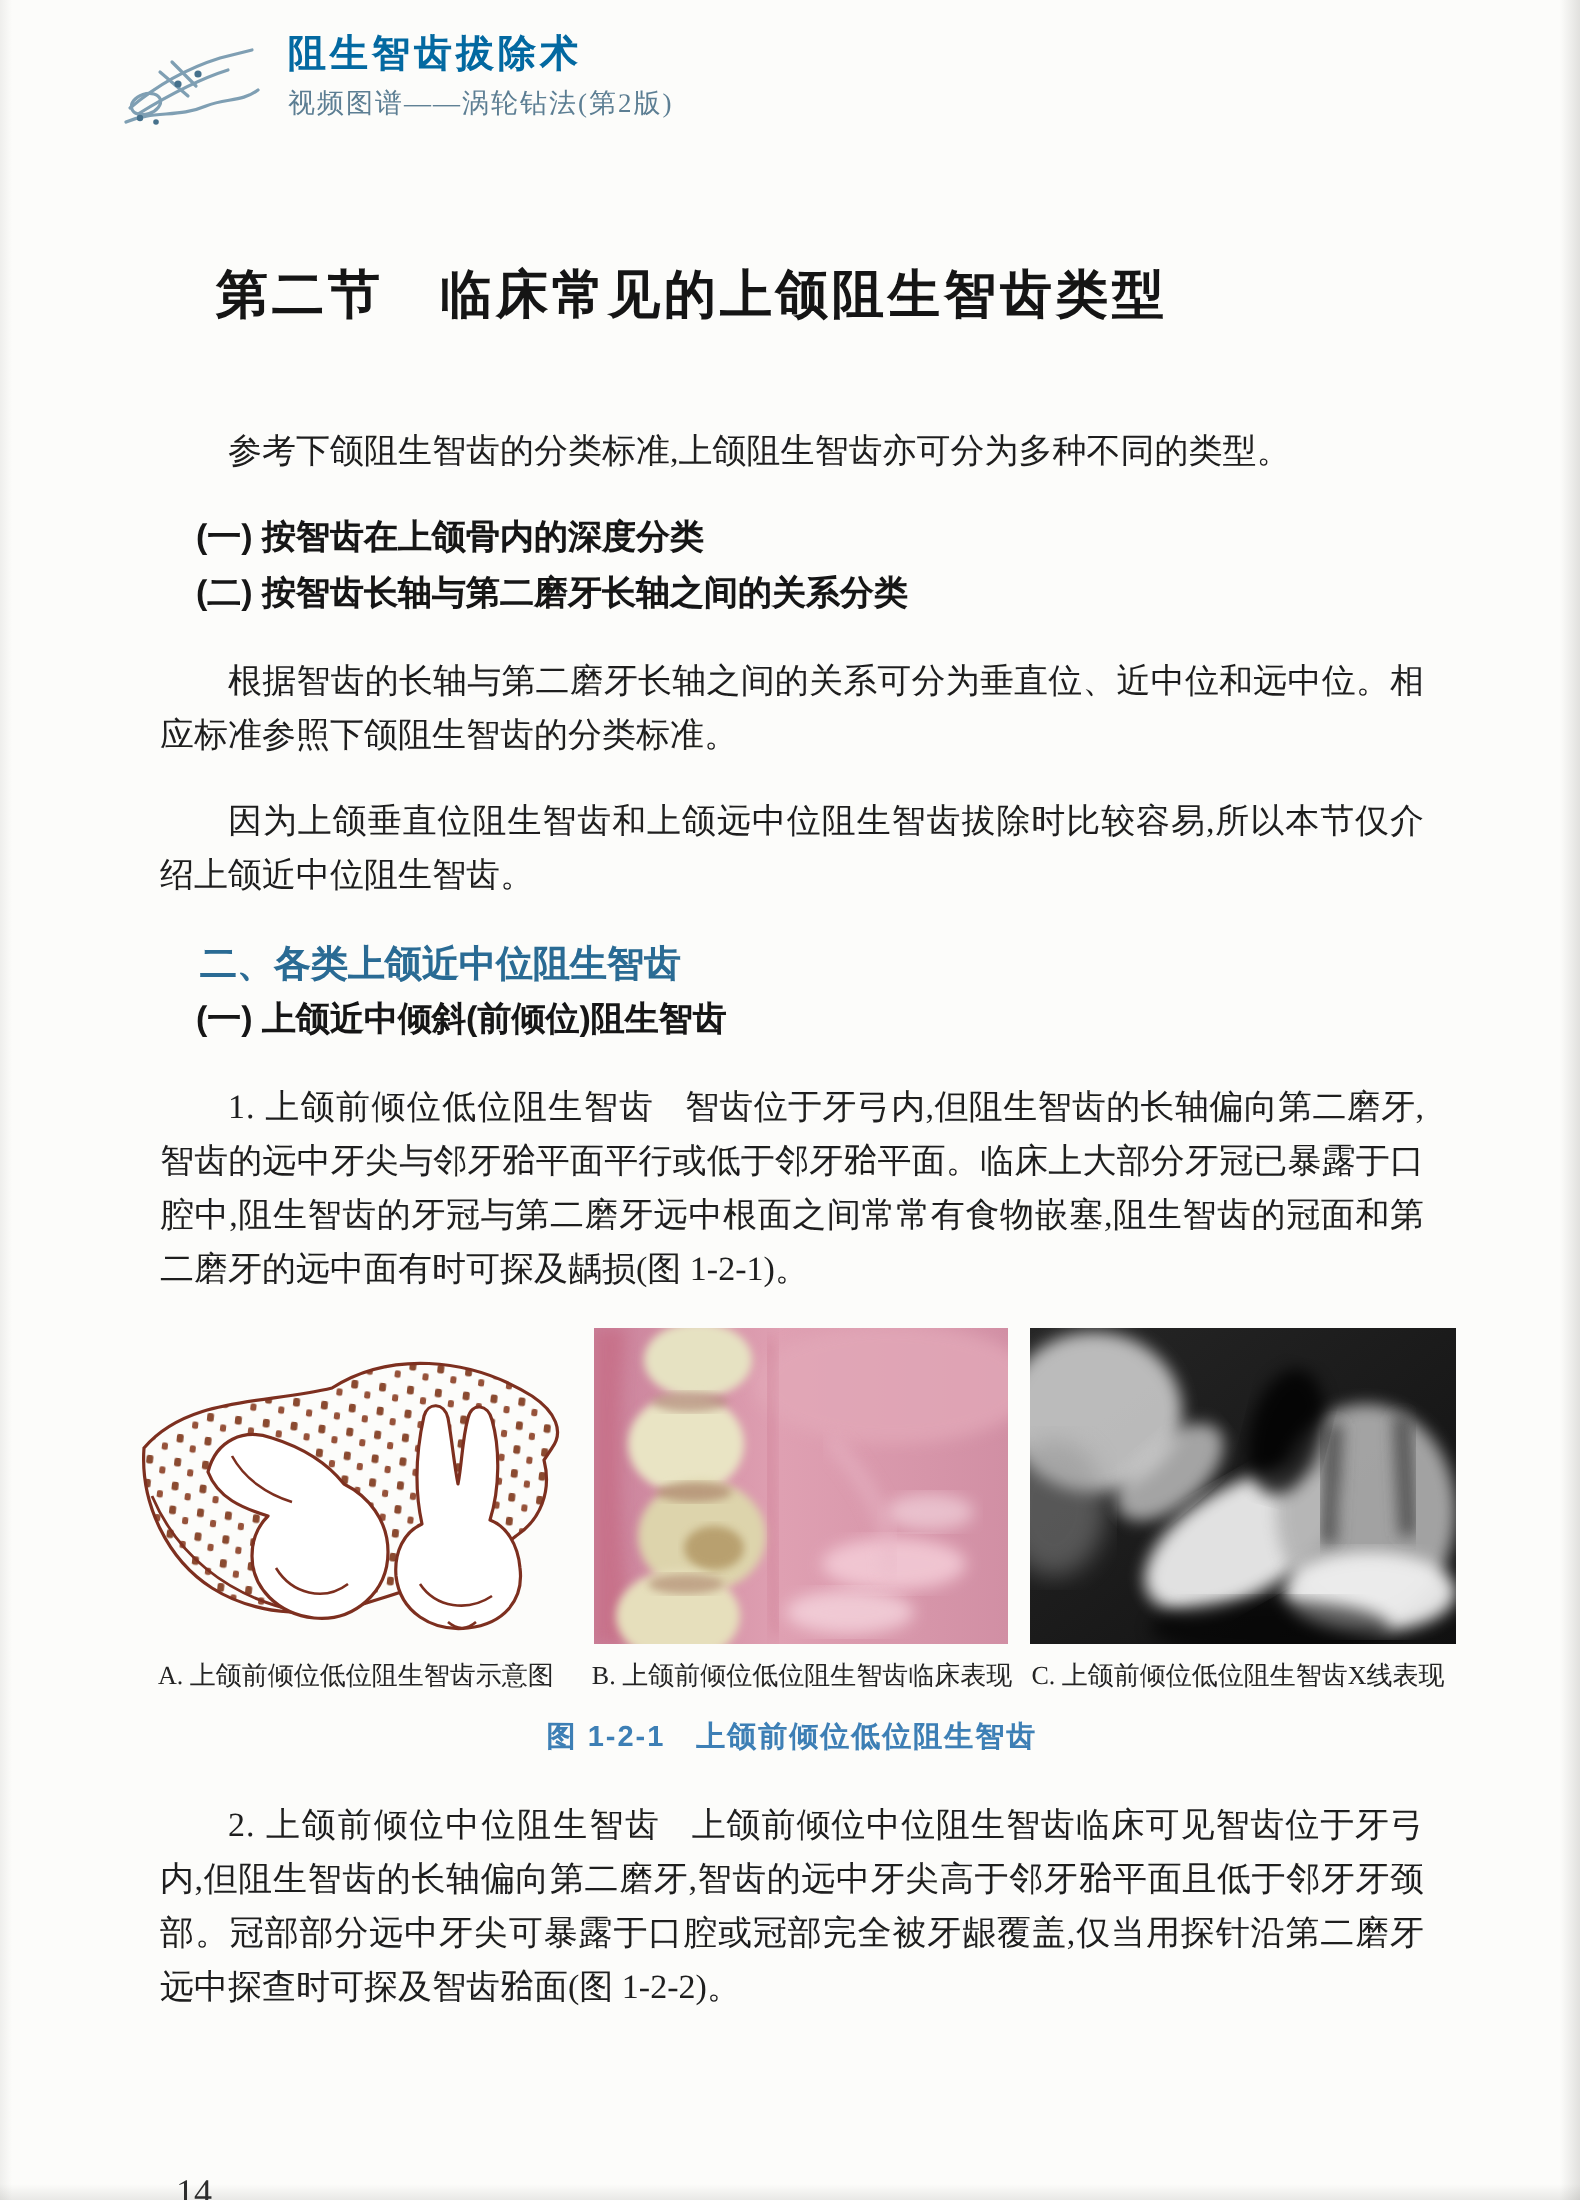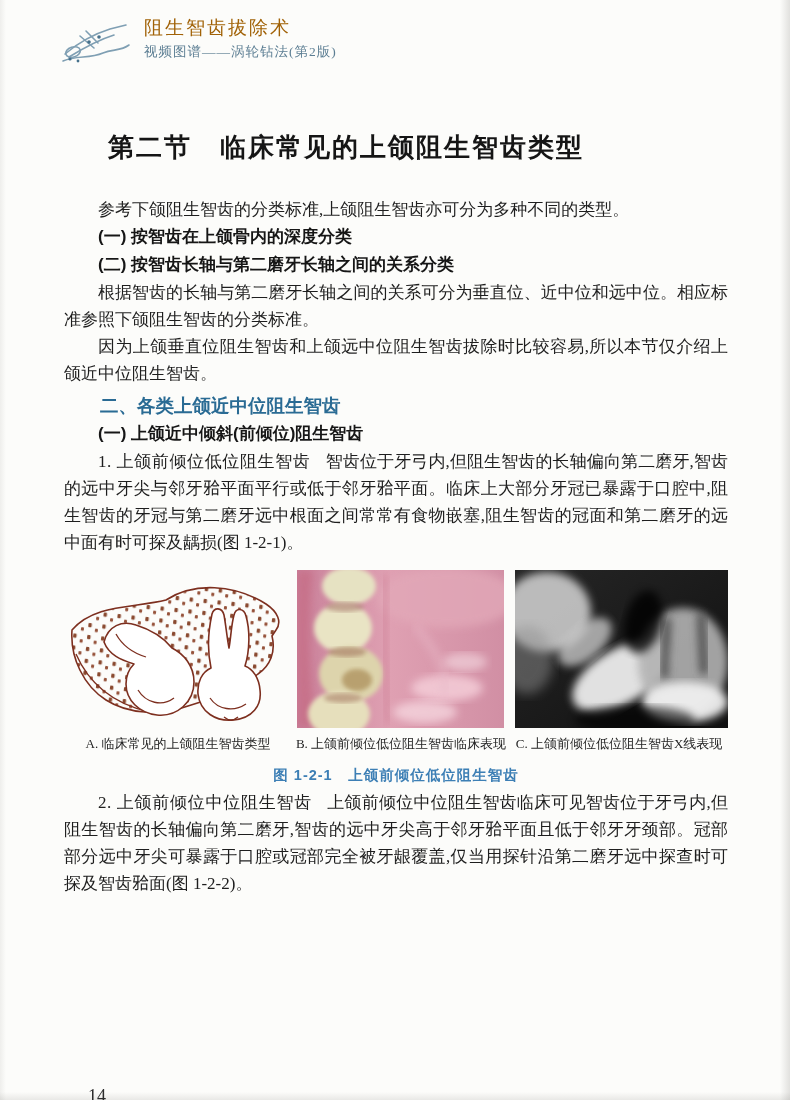--- a/index.html
+++ b/index.html
@@ -13,37 +13,37 @@
   .edge-right{position:absolute;top:0;right:0;width:10px;height:1100px;
     background:linear-gradient(90deg,rgba(0,0,0,0) 0%,rgba(60,58,52,.14) 100%);}
   .edge-bottom{position:absolute;left:0;bottom:0;width:790px;height:8px;
     background:linear-gradient(180deg,rgba(0,0,0,0) 0%,rgba(60,58,52,.10) 100%);}
   .edge-left{position:absolute;top:0;left:0;width:6px;height:1100px;
     background:linear-gradient(90deg,rgba(60,58,52,.07) 0%,rgba(0,0,0,0) 100%);}
 
   
   .header{position:absolute;left:58px;top:16px;display:flex;align-items:flex-start;gap:8px;}
   .logo{width:78px;height:50px;flex:0 0 auto;margin-top:2px;}
-  .book-title{font-size:19px;font-weight:normal;color:#a16207;letter-spacing:2px;line-height:24px;}
+  .book-title{font-size:19px;font-weight:bold;color:#0369a1;letter-spacing:2px;line-height:24px;}
   .book-subtitle{font-size:13.5px;color:#5c7e93;letter-spacing:1px;margin-top:3px;}
 
   
   .main-title{position:absolute;left:0;top:130px;width:692px;text-align:center;
     font-family:"Liberation Sans",sans-serif;font-weight:bold;
     font-size:26px;letter-spacing:2px;color:#151515;}
 
   
   .content{position:absolute;left:64px;top:196px;width:664px;
     font-size:17px;line-height:27px;text-align:justify;}
   .sec-heading{font-family:"Liberation Sans",sans-serif;font-weight:bold;
     color:#2a6b94;font-size:18.5px;line-height:29px;padding-left:36px;margin:0;}
   .sec-heading.second{margin-top:4px;}
   .sub-heading{font-family:"Liberation Sans",sans-serif;font-weight:bold;
     color:#161616;font-size:17px;line-height:28px;padding-left:34px;margin:0;}
-  .content p{margin:0;text-indent:2em;}
+  .content p{margin:16px;text-indent:2em;}
   .run-label{margin-right:.9em;letter-spacing:.5px;}
 
   
   .figure-block{margin-top:14px;}
   .figure-images{display:flex;justify-content:space-between;align-items:flex-start;width:664px;}
   .fig-img{display:block;}
   .fig-a{width:222px;height:158px;}
   .fig-b{width:207px;height:158px;}
   .fig-c{width:213px;height:158px;}
   .figure-captions{display:flex;justify-content:space-between;width:664px;margin-top:7px;}
@@ -199,21 +199,21 @@
             <path d="M152,48 L149,108 M186,44 L189,104" stroke="#4c4c4c" stroke-width="8" filter="url(#xblur)"></path>
             <ellipse cx="170" cy="132" rx="43" ry="20" fill="#efefef" opacity=".95" filter="url(#xblur)"></ellipse>
 
             <ellipse cx="128" cy="52" rx="18" ry="32" fill="#000000" opacity=".8" transform="rotate(14 128 52)" filter="url(#xblur)"></ellipse>
             <ellipse cx="120" cy="150" rx="60" ry="14" fill="#050505" opacity=".6" filter="url(#xblur)"></ellipse>
           </svg>
         </span>
       </div>
 
       <div class="figure-captions">
-        <div class="cap a">A. 临床常见的上颌阻生智齿类型</div>
+        <div class="cap a">A. 上颌前倾位低位阻生智齿示意图</div>
         <div class="cap b">B. 上颌前倾位低位阻生智齿临床表现</div>
         <div class="cap c">C. 上颌前倾位低位阻生智齿X线表现</div>
       </div>
 
       <div class="figure-label">图 1-2-1　上颌前倾位低位阻生智齿</div>
     </div>
 
     <p class="after-figure"><span class="run-label">2. 上颌前倾位中位阻生智齿</span><span>上颌前倾位中位阻生智齿临床可见智齿位于牙弓内,但阻生智齿的长轴偏向第二磨牙,智齿的远中牙尖高于邻牙𬌗平面且低于邻牙牙颈部。冠部部分远中牙尖可暴露于口腔或冠部完全被牙龈覆盖,仅当用探针沿第二磨牙远中探查时可探及智齿𬌗面(图 1-2-2)。</span></p>
   </div>
 

